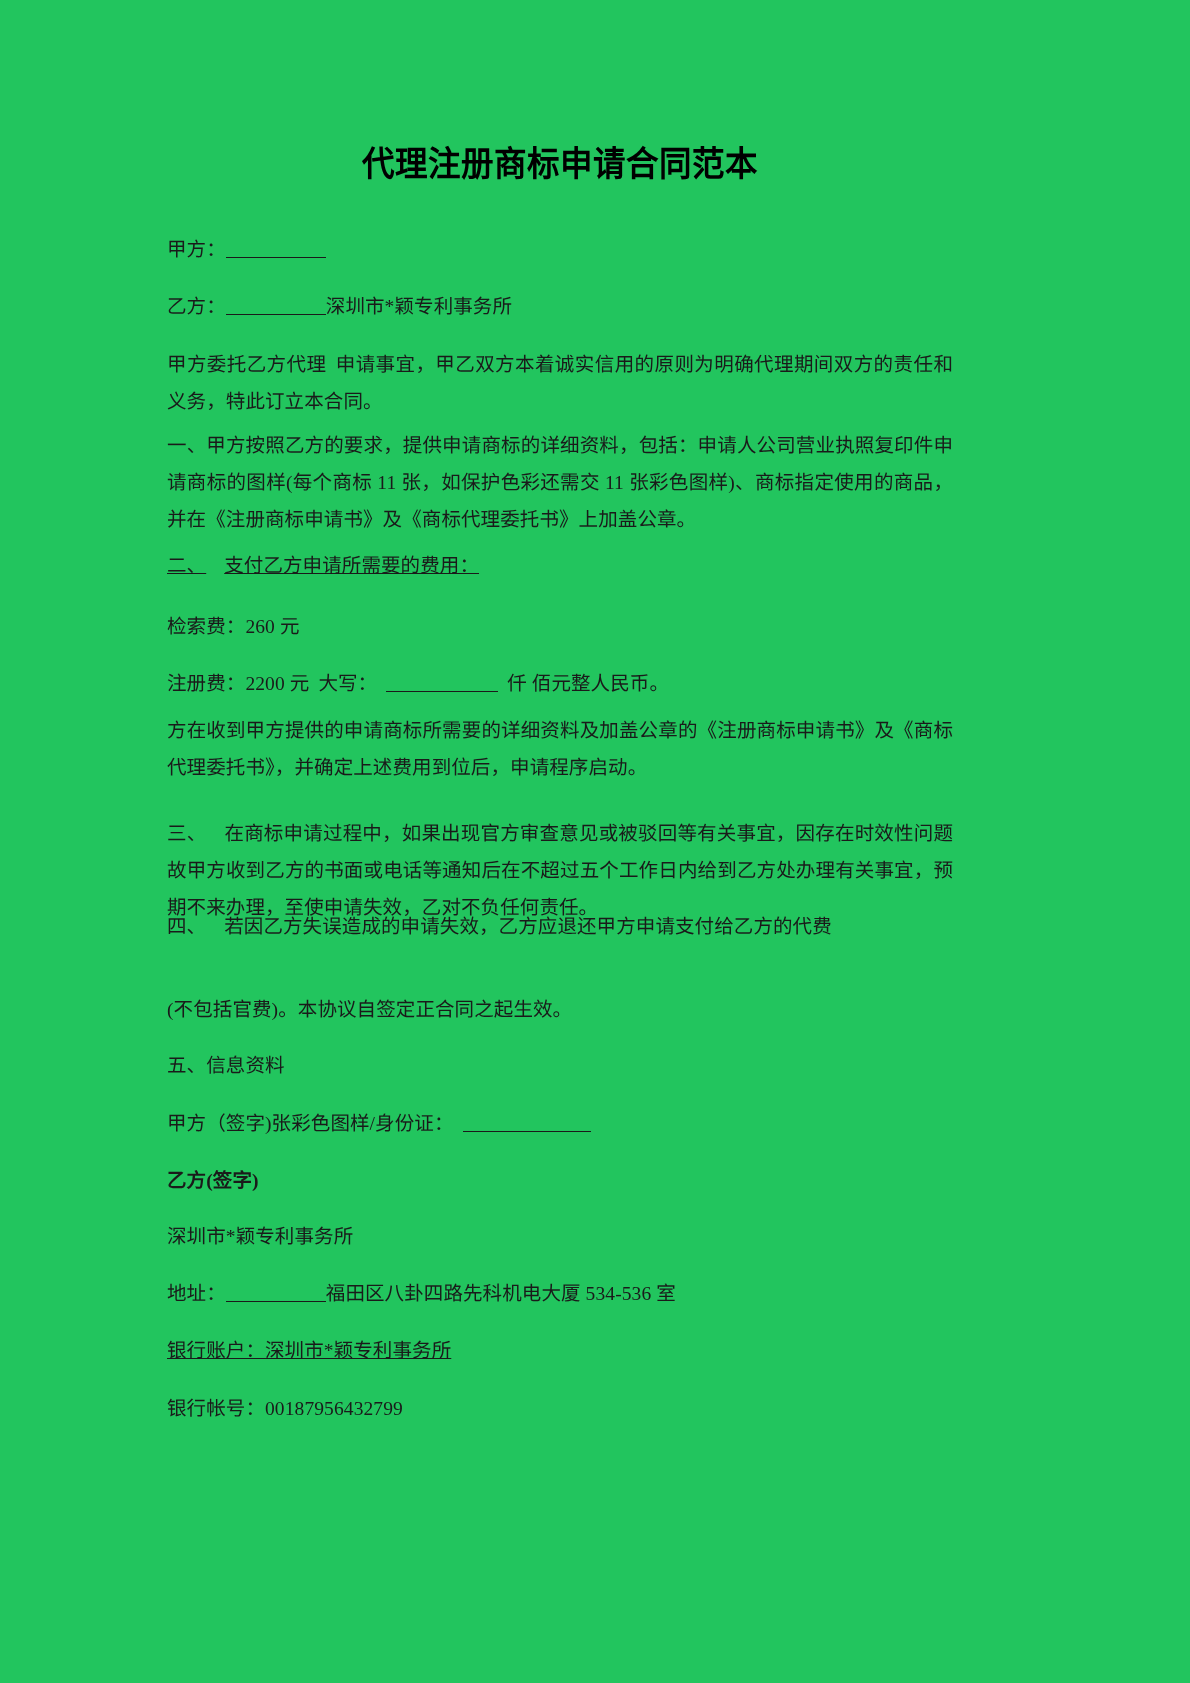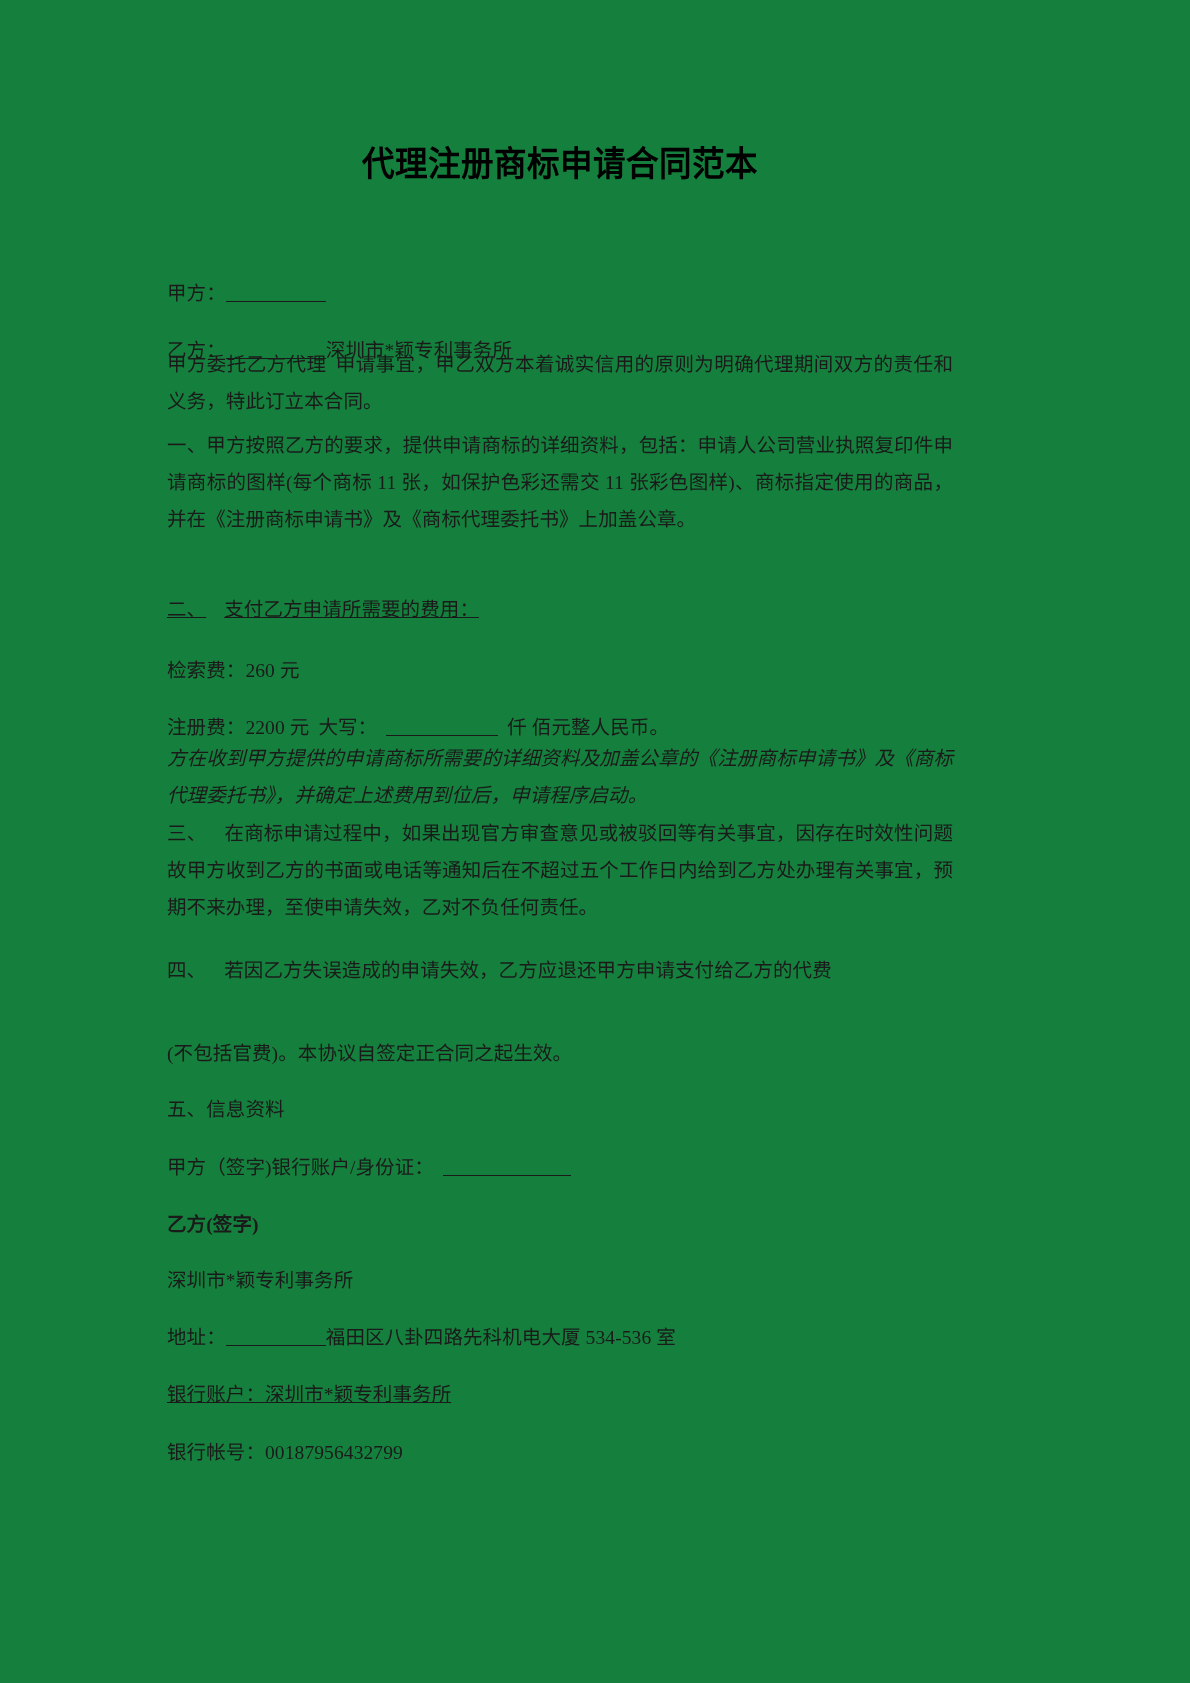--- a/index.html
+++ b/index.html
@@ -11,21 +11,21 @@
     width: 1190px;
     height: 1683px;
     font-family: "Liberation Serif", "DejaVu Serif", serif;
     color: #000000;
     -webkit-font-smoothing: antialiased;
   }
   .page {
     position: relative;
     width: 1190px;
     height: 1683px;
-    background: #15803d;
+    background: #22c55e;
     box-sizing: border-box;
     padding: 0;
     overflow: hidden;
   }
   .doc-body {
     position: absolute;
     left: 167px;
     top: 0;
     width: 786px;
   }
@@ -51,21 +51,21 @@
     position: absolute;
     left: 0;
     width: 786px;
     font-size: 19.5px;
     line-height: 37px;
     text-align: justify;
     text-justify: inter-ideograph;
     color: #1a1a1a;
     letter-spacing: 0.1px;
   }
-  .para.nowrap { white-space: nowrap; margin-top: 44px; }
+  .para.nowrap { white-space: nowrap; }
   .blank {
     display: inline-block;
     border-bottom: 1.4px solid #1a1a1a;
     vertical-align: -2px;
     height: 17px;
   }
   .bl-sm { width: 100px; }
   .bl-md { width: 112px; }
   .bl-lg { width: 128px; }
   .sp { display: inline-block; width: 9px; }
@@ -100,38 +100,38 @@
     </div>
 
     <div class="para nowrap" style="top: 608px; font-family: Liberation Serif, serif;">
       <span>检索费：</span><span>260 元</span>
     </div>
 
     <div class="para nowrap" style="top: 665px;">
       <span>注册费：</span><span>2200 元</span><span class="sp"></span><span>大写：</span><span class="sp"></span><span class="blank bl-md"></span><span class="sp"></span><span>仟 佰元整人民币。</span>
     </div>
 
-    <div class="para" style="top: 740px; font-style: italic;">方在收到甲方提供的申请商标所需要的详细资料及加盖公章的《注册商标申请书》及《商标代理委托书》，并确定上述费用到位后，申请程序启动。</div>
+    <div class="para" style="top: 712px;">方在收到甲方提供的申请商标所需要的详细资料及加盖公章的《注册商标申请书》及《商标代理委托书》，并确定上述费用到位后，申请程序启动。</div>
 
     <div class="para" style="top: 815px;">
       <span>三、</span><span class="sp-wide"></span><span>在商标申请过程中，如果出现官方审查意见或被驳回等有关事宜，因存在时效性问题故甲方收到乙方的书面或电话等通知后在不超过五个工作日内给到乙方处办理有关事宜，预期不来办理，至使申请失效，乙对不负任何责任。</span>
     </div>
 
     <div class="para nowrap" style="top: 908px;">
       <span>四、</span><span class="sp-wide"></span><span>若因乙方失误造成的申请失效，乙方应退还甲方申请支付给乙方的代费</span>
     </div>
 
     <div class="para nowrap" style="top: 991px;">(不包括官费)。本协议自签定正合同之起生效。</div>
 
     <div class="para nowrap" style="top: 1047px;">
       <span>五、</span><span>信息资料</span>
     </div>
 
     <div class="para nowrap" style="top: 1105px;">
-      <span>甲方（签字)银行账户/身份证：</span><span class="sp"></span><span class="blank bl-lg"></span>
+      <span>甲方（签字)张彩色图样/身份证：</span><span class="sp"></span><span class="blank bl-lg"></span>
     </div>
 
     <div class="para nowrap" style="top: 1162px; font-weight: bold;">乙方(签字)</div>
 
     <div class="para nowrap" style="top: 1218px;">深圳市*颖专利事务所</div>
 
     <div class="para nowrap" style="top: 1275px;">
       <span>地址：</span><span class="blank bl-sm"></span><span>福田区八卦四路先科机电大厦 534-536 室</span>
     </div>
 

